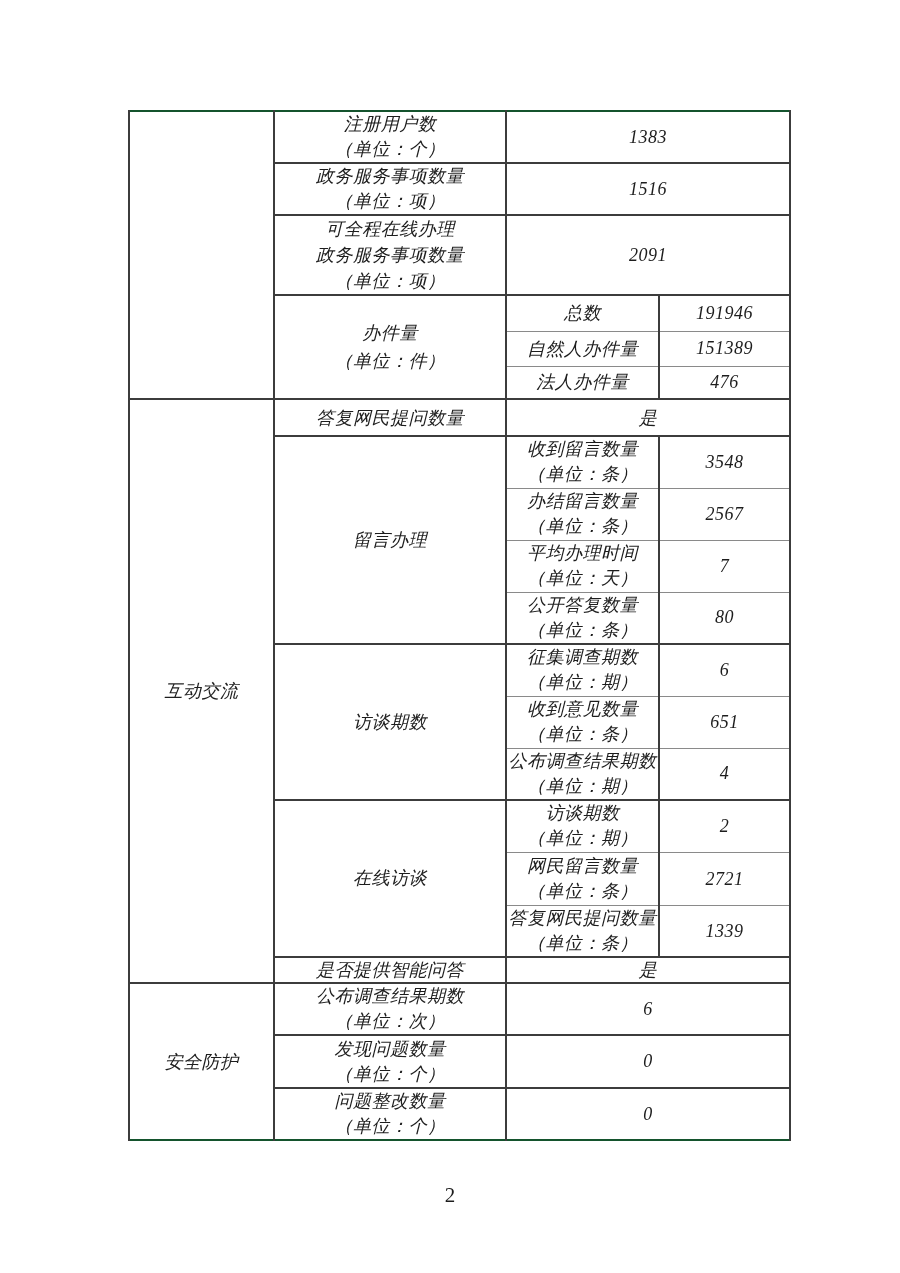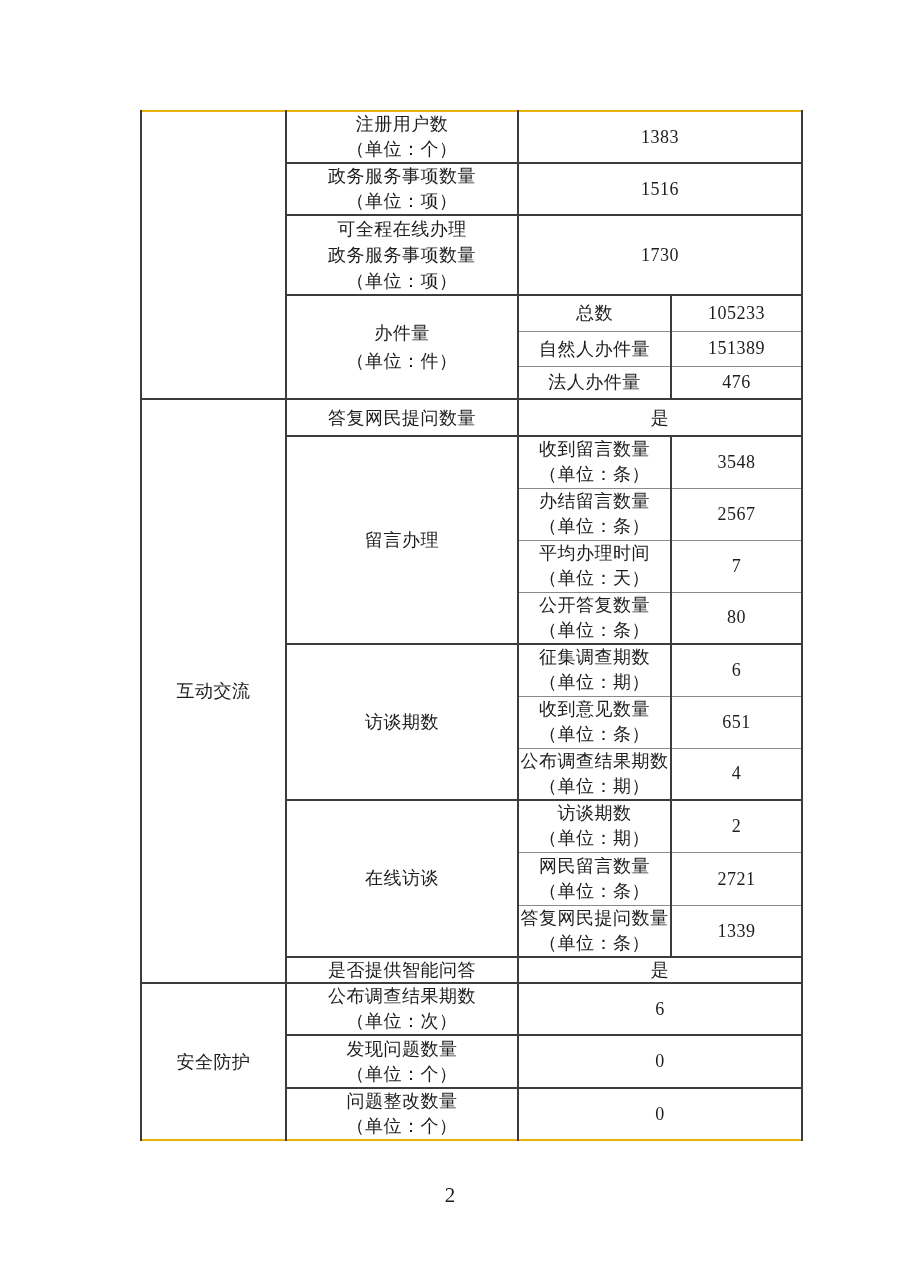--- a/index.html
+++ b/index.html
@@ -1,23 +1,24 @@
 <!DOCTYPE html>
 <html><head>
 <meta charset="utf-8">
 <style>
   html,body{margin:0;padding:0;background:#e8e8e8;}
   .page{
     position:relative;width:900px;height:1273px;background:#ffffff;margin:0 auto;
     font-family:"Liberation Serif","DejaVu Serif",serif;color:#1d1d1d;overflow:hidden;
   }
   table.report{
-    position:absolute;left:140px;top:110px;width:661px;
+    position:absolute;left:128px;top:110px;width:661px;
     border-collapse:collapse;table-layout:fixed;
-    border:2px solid #eab308;
+    border:2px solid #14532d;
+    font-style:italic;
   }
   table.report td{
     border-left:2px solid #3c3c3c;
     border-right:2px solid #3c3c3c;
     border-top:1px solid #8a8a8a;
     border-bottom:1px solid #8a8a8a;
     text-align:center;vertical-align:middle;
     padding:0;font-size:18px;letter-spacing:0.5px;overflow:hidden;
   }
   tr.tk > td{border-top:2px solid #3c3c3c;}
@@ -58,29 +59,29 @@
         <div class="ln">（单位：项）</div>
       </td>
       <td colspan="2" class="num">1516</td>
     </tr>
     <tr class="tk" style="height:80px">
       <td class="l3">
         <div class="ln">可全程在线办理</div>
         <div class="ln">政务服务事项数量</div>
         <div class="ln">（单位：项）</div>
       </td>
-      <td colspan="2" class="num">1730</td>
+      <td colspan="2" class="num">2091</td>
     </tr>
     <tr class="tk" style="height:36px">
       <td rowspan="3" class="case">
         <div class="ln">办件量</div>
         <div class="ln">（单位：件）</div>
       </td>
       <td>总数</td>
-      <td class="num">105233</td>
+      <td class="num">191946</td>
     </tr>
     <tr style="height:35px">
       <td>自然人办件量</td>
       <td class="num">151389</td>
     </tr>
     <tr style="height:33px">
       <td>法人办件量</td>
       <td class="num">476</td>
     </tr>
 

